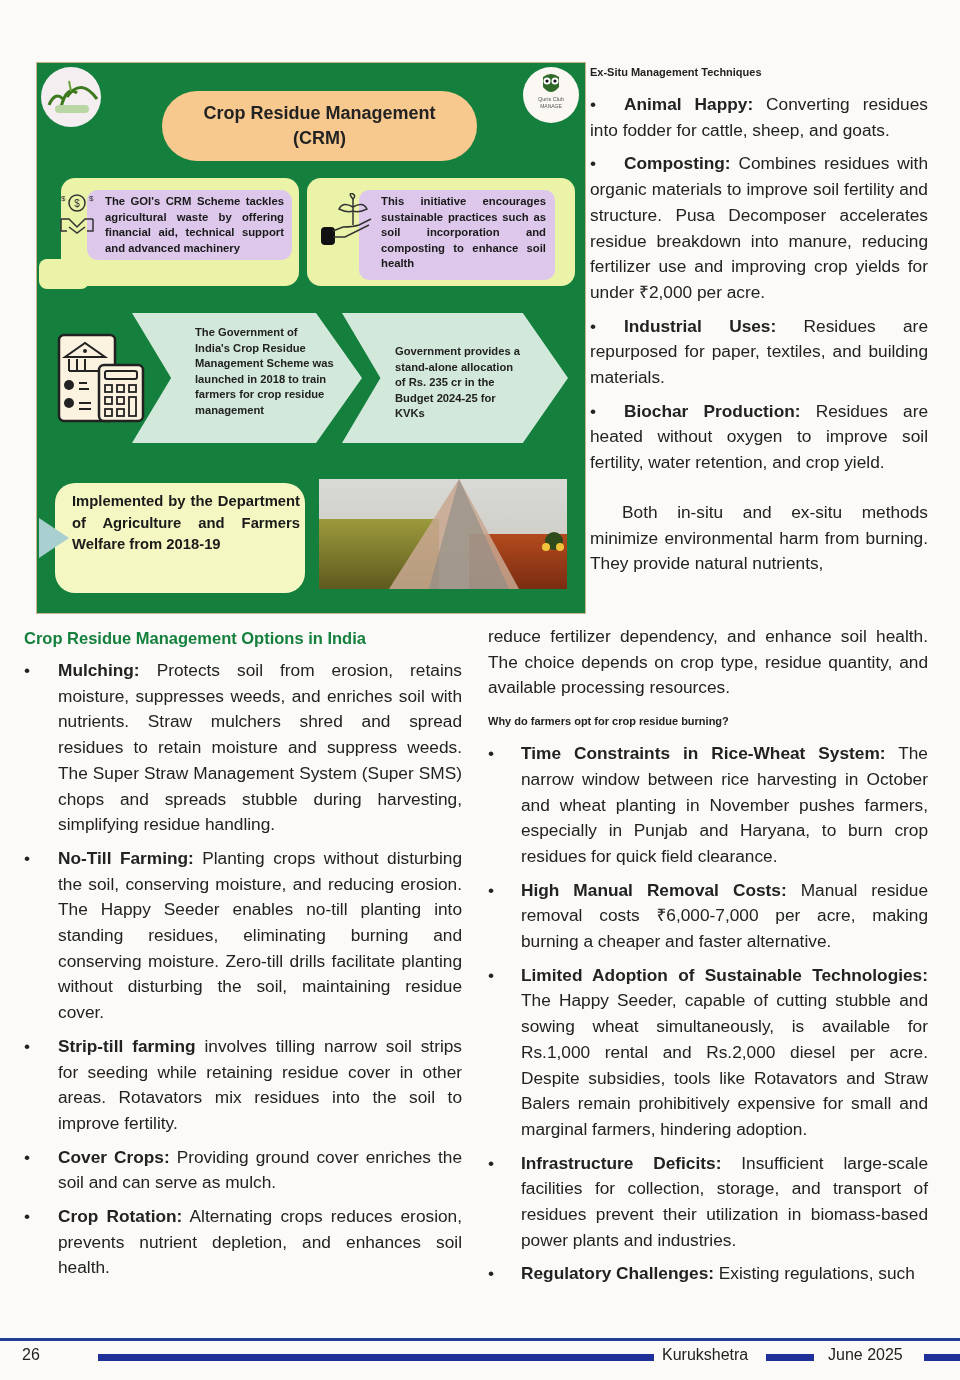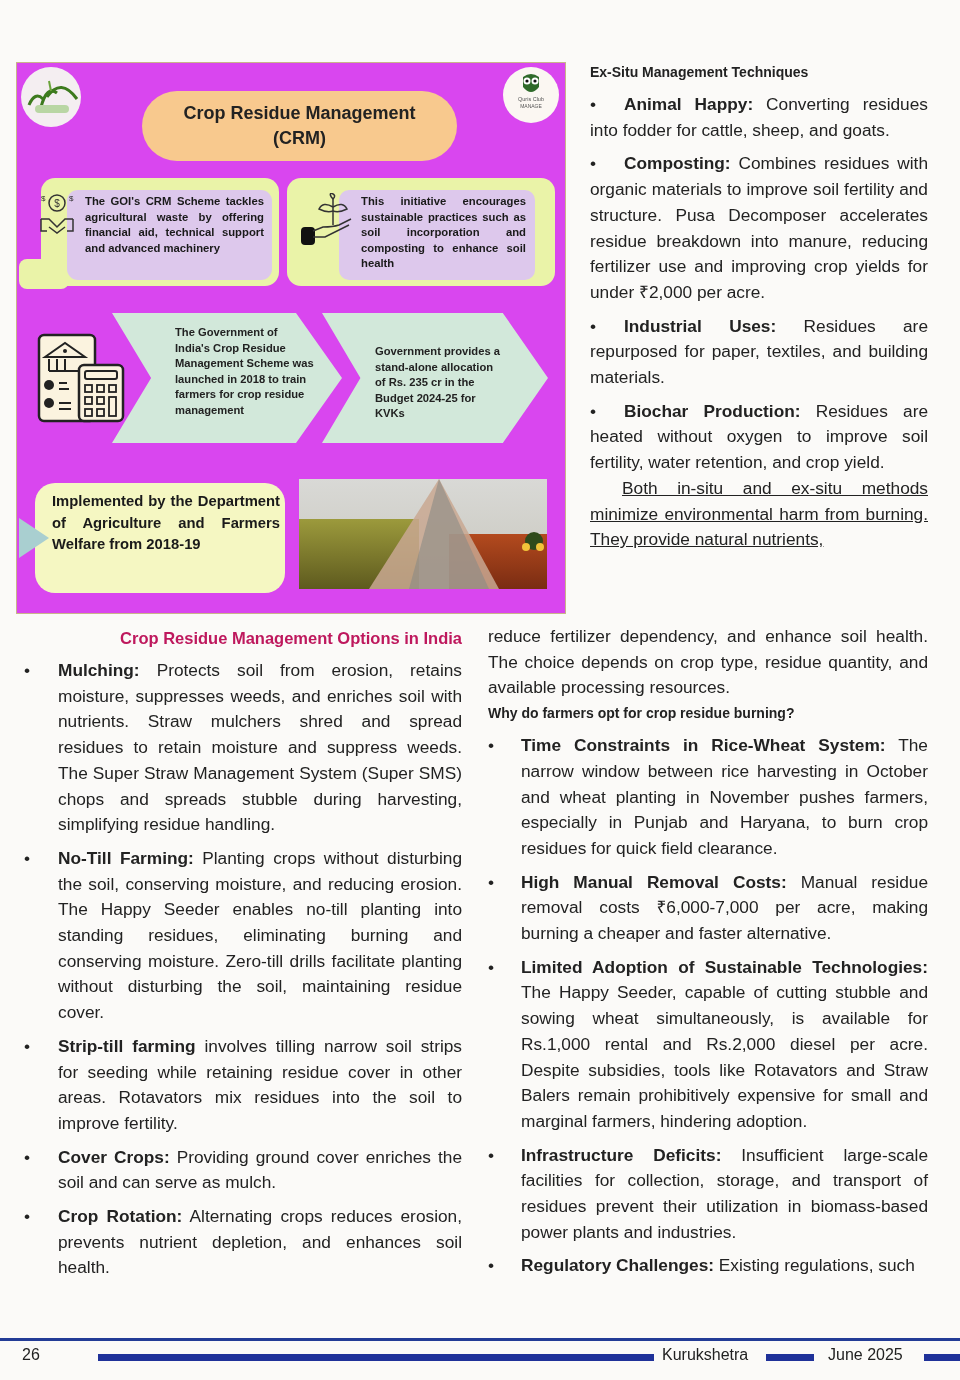--- a/index.html
+++ b/index.html
@@ -1,40 +1,40 @@
 <!DOCTYPE html>
 <html><head>
 <meta charset="utf-8">
 <style>
   * { box-sizing: border-box; margin: 0; padding: 0; }
   html, body { width: 960px; height: 1380px; background: #fbfaf8; overflow: hidden; }
   body { position: relative; font-family: "Liberation Sans", sans-serif; color: #1d1d1d; }
 
   
-  .info { position: absolute; left: 16px; top: 62px; width: 550px; height: 552px;
-    background: #d946ef; border: 1px solid #c9b48a; overflow: hidden; }
+  .info { position: absolute; left: 36px; top: 62px; width: 550px; height: 552px;
+    background: #15803d; border: 1px solid #c9b48a; overflow: hidden; }
   .logo { position: absolute; border-radius: 50%; background: #f4eef1; }
   .logo.left { left: 4px; top: 4px; width: 60px; height: 60px; }
   .logo.right { right: 6px; top: 4px; width: 56px; height: 56px; background: #fbf7f2; }
   .title-pill { position: absolute; left: 125px; top: 28px; width: 315px; height: 70px;
     border-radius: 35px; background: #f8c98e; display: flex; align-items: center; justify-content: center;
     text-align: center; font-weight: bold; font-size: 18px; line-height: 25px; color: #222; padding: 0 40px; }
   .card-bg { position: absolute; background: #eaf3a8; border-radius: 14px; }
   .card { position: absolute; background: #ddc8ec; border-radius: 10px; font-size: 11.3px; font-weight: bold;
     line-height: 15.5px; text-align: justify; color: #1a1a1a; }
   .arrow { position: absolute; background: #d2e8da; }
   .arrow-text { position: absolute; font-size: 11.2px; font-weight: bold; line-height: 15.6px; color: #222; }
   .impl { position: absolute; left: 18px; top: 420px; width: 250px; height: 110px; background: #f5f7c2; border-radius: 20px; }
   .impl-text { position: absolute; left: 35px; top: 428px; width: 228px; font-size: 14.8px; font-weight: bold; line-height: 21.5px; text-align: justify; color: #1a1a1a; }
   .photo { position: absolute; left: 282px; top: 416px; width: 248px; height: 110px; overflow: hidden; }
 
   
   .col { position: absolute; font-size: 17.3px; line-height: 25.7px; color: #222; }
-  .h-blue { color: #be185d; font-weight: bold; font-size: 16.5px; text-align: right; }
-  .h-black { font-weight: bold; font-size: 14px; }
+  .h-blue { color: #15803d; font-weight: bold; font-size: 16.5px; }
+  .h-black { font-weight: bold; font-size: 11px; }
   .bullet { position: relative; text-align: justify; }
   .bullet .dot { position: absolute; }
   b { font-weight: bold; }
 
   
   .footer-line { position: absolute; left: 0; top: 1338px; width: 960px; height: 3px; background: #233c96; }
   .footer { position: absolute; top: 1346px; left: 0; width: 960px; height: 22px; }
   .pgnum { position: absolute; left: 22px; top: 0; font-size: 16px; color: #222; }
   .fbar { position: absolute; top: 8px; height: 7px; background: #1f3199; }
   .ftxt { position: absolute; top: 0; font-size: 16px; color: #222; }
@@ -61,21 +61,21 @@
         <circle cx="32" cy="14" r="1.6" fill="#111"></circle>
       <text x="28" y="34" font-size="5.5" text-anchor="middle" fill="#555" font-family="Liberation Sans, sans-serif">Quris Club</text>
       <text x="28" y="41" font-size="5" text-anchor="middle" fill="#555" font-family="Liberation Sans, sans-serif">MANAGE</text>
     </svg>
   </div>
 
   <div class="title-pill">Crop Residue Management (CRM)</div>
 
   <div class="card-bg" style="left:24px;top:115px;width:238px;height:108px;"></div>
   <div class="card-bg" style="left:2px;top:196px;width:50px;height:30px;border-radius:8px;"></div>
-  <div class="card" style="left:50px;top:127px;width:205px;height:90px;padding:4px 8px 4px 18px;border-radius:11px;">
+  <div class="card" style="left:50px;top:127px;width:205px;height:70px;padding:4px 8px 4px 18px;border-radius:11px;">
     <span>The GOI's CRM Scheme tackles agricultural waste by offering financial aid, technical support and advanced machinery</span>
   </div>
   <div style="position:absolute;left:20px;top:128px;">
     <svg width="40" height="46" viewBox="0 0 40 46">
       <circle cx="20" cy="12" r="8" stroke="#333" stroke-width="1.5" fill="none"></circle>
       <text x="20" y="16" font-size="10" text-anchor="middle" fill="#333" font-family="Liberation Sans, sans-serif">$</text>
       <text x="4" y="10" font-size="8" fill="#333" font-family="Liberation Sans, sans-serif">$</text>
       <text x="32" y="10" font-size="8" fill="#333" font-family="Liberation Sans, sans-serif">$</text>
       <path d="M4 28 L12 28 L20 36 L28 28 L36 28 M4 28 L4 40 L10 40 M36 28 L36 40 L30 40 M12 36 L20 42 L28 36" stroke="#333" stroke-width="1.5" fill="none"></path>
     </svg>
@@ -189,26 +189,26 @@
   </div>
   <div class="bullet" style="margin-top:8px;">
     <span style="display:inline-block;width:34px;">•</span><b>Composting:</b><span> Combines residues with organic materials to improve soil fertility and structure. Pusa Decomposer accelerates residue breakdown into manure, reducing fertilizer use and improving crop yields for under ₹2,000 per acre.</span>
   </div>
   <div class="bullet" style="margin-top:8px;">
     <span style="display:inline-block;width:34px;">•</span><b>Industrial Uses:</b><span> Residues are repurposed for paper, textiles, and building materials.</span>
   </div>
   <div class="bullet" style="margin-top:8px;">
     <span style="display:inline-block;width:34px;">•</span><b>Biochar Production:</b><span> Residues are heated without oxygen to improve soil fertility, water retention, and crop yield.</span>
   </div>
-  <div class="bullet" style="margin-top:0;text-indent:32px;text-decoration:underline;">Both in-situ and ex-situ methods minimize environmental harm from burning. They provide natural nutrients,</div>
+  <div class="bullet" style="margin-top:24px;text-indent:32px;">Both in-situ and ex-situ methods minimize environmental harm from burning. They provide natural nutrients,</div>
 </div>
 
 <div class="col" style="left:488px;top:624px;width:440px;">
   <div class="bullet">reduce fertilizer dependency, and enhance soil health. The choice depends on crop type, residue quantity, and available processing resources.</div>
-  <div class="h-black" style="line-height:24px;">Why do farmers opt for crop residue burning?</div>
+  <div class="h-black" style="margin-top:8px;line-height:24px;">Why do farmers opt for crop residue burning?</div>
 
   <div class="bullet" style="margin-top:8px;padding-left:33px;">
     <span class="dot" style="left:0;">•</span>
     <b>Time Constraints in Rice-Wheat System:</b><span> The narrow window between rice harvesting in October and wheat planting in November pushes farmers, especially in Punjab and Haryana, to burn crop residues for quick field clearance.</span>
   </div>
   <div class="bullet" style="margin-top:8px;padding-left:33px;">
     <span class="dot" style="left:0;">•</span>
     <b>High Manual Removal Costs:</b><span> Manual residue removal costs ₹6,000-7,000 per acre, making burning a cheaper and faster alternative.</span>
   </div>
   <div class="bullet" style="margin-top:8px;padding-left:33px;">

